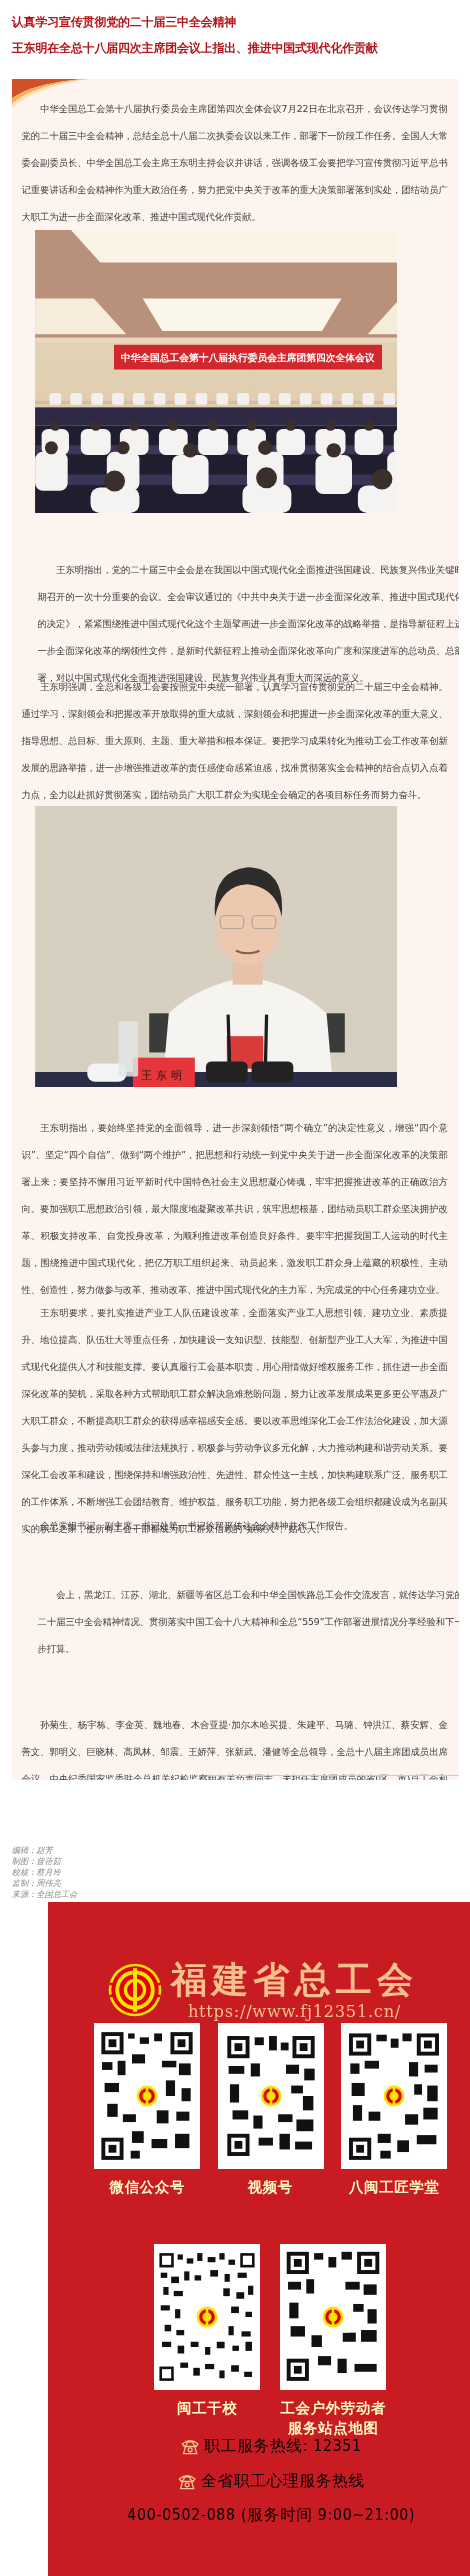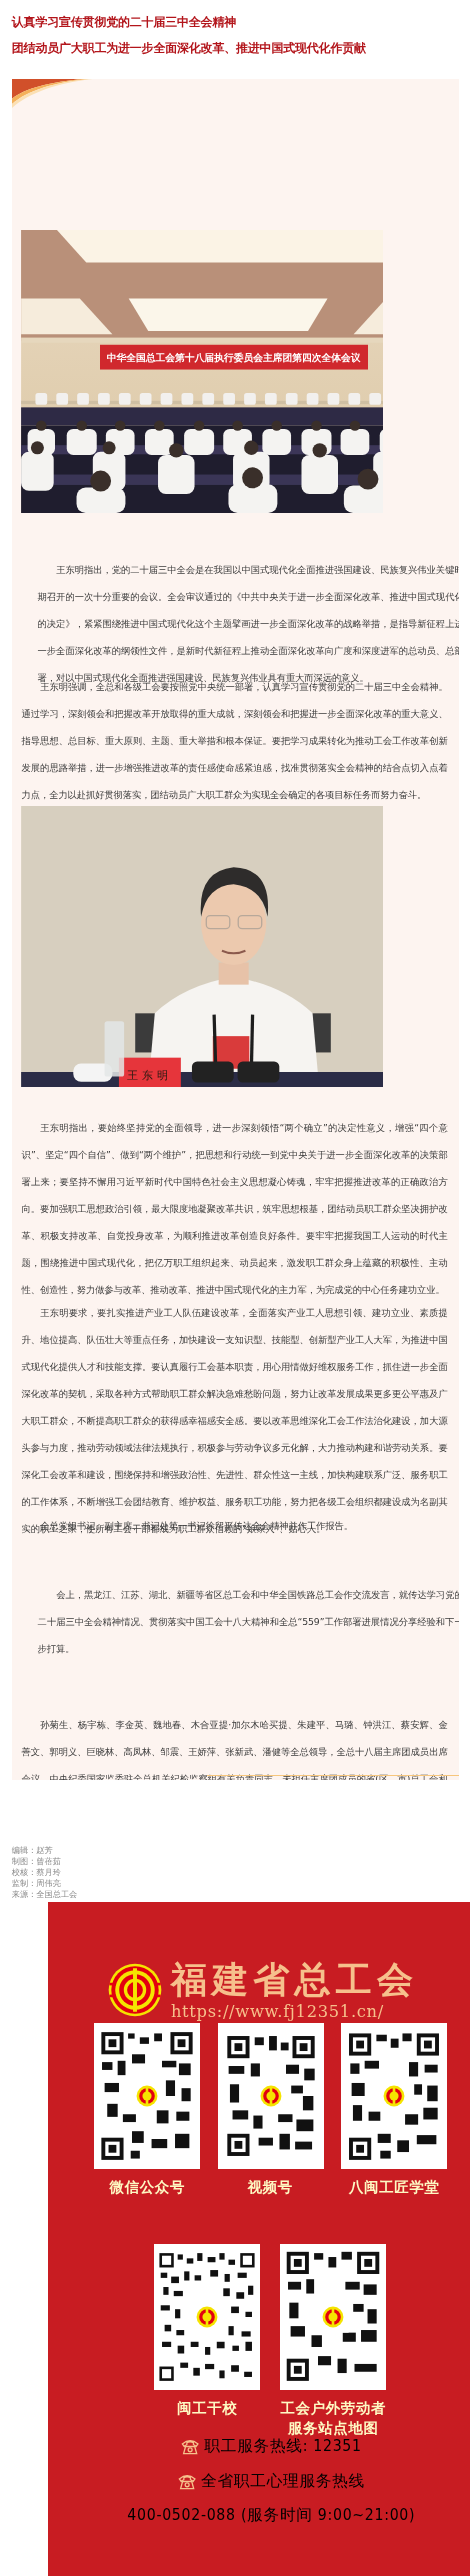--- a/index.html
+++ b/index.html
@@ -9,54 +9,55 @@
   .title-block { position: absolute; left: 11.8px; top: 9.1px; width: 450px; }
   .title-line { color: #b3151b; font-weight: bold; font-size: 12px; line-height: 26px;
                 white-space: nowrap; letter-spacing: -0.2px; }
 
   .card { position: absolute; left: 11.8px; top: 79px; width: 447px; height: 1701px; background: #fdf4f0; overflow: hidden; }
   .swoosh { position: absolute; left: 0; top: 0; width: 91px; height: 29px; }
 
   .para { position: absolute; left: 9.8px; width: 426px; color: #3a3a3a; font-size: 9.3px; line-height: 27px;
           text-indent: 2em; text-align: justify; letter-spacing: -0.1px; }
 
-  .photo { position: absolute; left: 9px; width: 362px; overflow: hidden; }
+  .photo { position: absolute; left: 23px; width: 362px; overflow: hidden; }
 
   .divider { position: absolute; left: 195px; top: 1696px; width: 252px; height: 0.7px; background: #f7c67c; }
 
-  .credits { position: absolute; left: 11.8px; top: 1845px; color: #8a8a8a; font-size: 8.2px; line-height: 11px; }
+  .credits { position: absolute; left: 11.8px; top: 1845px; color: #8a8a8a; font-size: 8.2px; line-height: 11px; font-style: italic; }
 
   .footer { position: absolute; left: 11.8px; top: 1902px; width: 447px; height: 790px; background: #c81c22; overflow: hidden; margin-left: 36px; }
   .logo-row { position: absolute; left: 60px; top: 57px; display: flex; align-items: center; }
   .org-name { color: #f6c08c; font-family: "DejaVu Serif", "Liberation Serif", serif; font-weight: bold;
               font-size: 36px; letter-spacing: 5.2px; line-height: 40px; }
-  .org-url { color: #f6c08c; font-family: "DejaVu Serif", "Liberation Serif", serif; font-size: 16.3px; letter-spacing: 0.7px; margin-top: 2.6px; }
+  .org-url { color: #f6c08c; font-family: "DejaVu Serif", "Liberation Serif", serif; font-size: 16.3px; letter-spacing: 0.7px; margin-top: 2.6px; text-align: center; }
 
   .qr-card { position: absolute; background: #ffffff; width: 106px; height: 146px; }
   .qr-label { position: absolute; color: #fef9c3; font-weight: bold; font-size: 14.4px; text-align: center; line-height: 19.6px; letter-spacing: 0.7px; }
 
   .hotline { position: absolute; left: 0; width: 447px; text-align: center; color: #000000; font-size: 15.7px;
              font-family: "DejaVu Sans Condensed", "DejaVu Sans", sans-serif; line-height: 35px; letter-spacing: 0.7px; }
   .phone-icon { display: inline-block; vertical-align: middle; margin-right: 5.2px; }
 </style>
 </head>
 <body>
 
 <div class="title-block">
   <div class="title-line">认真学习宣传贯彻党的二十届三中全会精神</div>
-  <div class="title-line">团结动员广大职工为进一步全面深化改革、推进中国式现代化作贡献</div>
+  <div class="title-line">王东明在全总十八届四次主席团会议上指出、推进中国式现代化作贡献</div>
 </div>
 
 <div class="card">
   <svg class="swoosh" viewBox="0 0 140 44" preserveAspectRatio="none">
     <path d="M0 0 H110 C60 4 20 14 0 30 Z" fill="#d1502a"></path>
     <path d="M0 30 C20 14 60 4 110 0 L118 0 C66 5 24 17 0 38 Z" fill="#f4b05a"></path>
     <path d="M0 38 C24 17 66 5 118 0 L124 0 C70 6 28 20 0 44 Z" fill="#fbe0b4"></path>
   </svg>
 
+  <p class="para" style="top:15.7px;margin:0">中华全国总工会第十八届执行委员会主席团第四次全体会议7月22日在北京召开，会议传达学习贯彻党的二十届三中全会精神，总结全总十八届二次执委会议以来工作，部署下一阶段工作任务。全国人大常委会副委员长、中华全国总工会主席王东明主持会议并讲话，强调各级工会要把学习宣传贯彻习近平总书记重要讲话和全会精神作为重大政治任务，努力把党中央关于改革的重大决策部署落到实处，团结动员广大职工为进一步全面深化改革、推进中国式现代化作贡献。</p>
 
   <div class="photo" style="top:151px;height:283px">
     <svg width="426" height="283" viewBox="0 0 653 434">
       <defs>
         <linearGradient id="wall" x1="0" y1="0" x2="0" y2="1">
           <stop offset="0" stop-color="#e9d9c1"></stop>
             <stop offset="1" stop-color="#dbc7a4"></stop>
         </linearGradient>
       </defs>
       <rect width="653" height="434" fill="url(#wall)"></rect>

